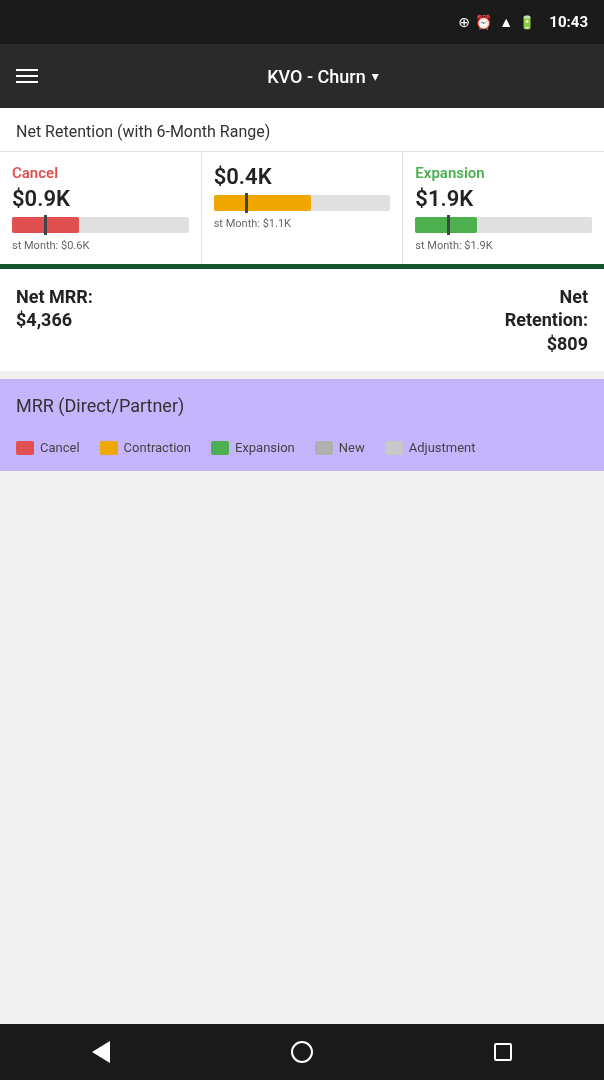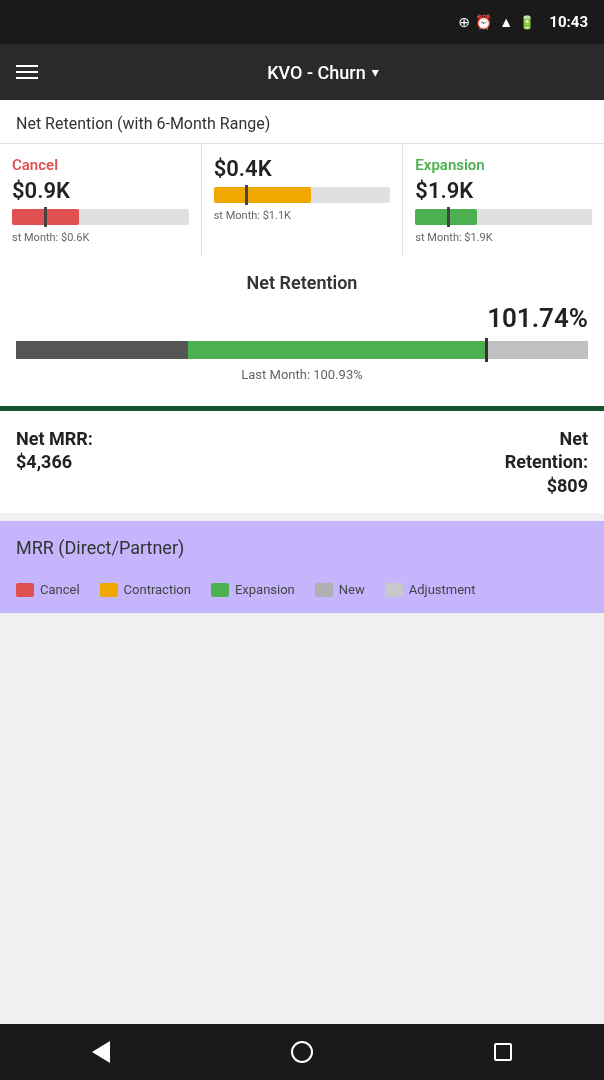--- a/index.html
+++ b/index.html
@@ -34,21 +34,21 @@
     .status-time {
       margin-left: 8px;
       font-size: 15px;
       font-weight: bold;
     }
 
     
     .app-header {
       background: #2a2a2a;
       color: white;
-      height: 56px;
+      height: 64px;
       display: flex;
       align-items: center;
       padding: 0 16px;
       flex-shrink: 0;
     }
     .hamburger-icon {
       display: flex;
       flex-direction: column;
       gap: 4px;
       cursor: pointer;
@@ -373,33 +373,20 @@
         <div class="metric-card-value">$1.9K</div>
         <div class="bar-container">
           <div class="bar-marker" style="left: 18%;"></div>
           <div class="bar-fill expansion" style="width: 35%;"></div>
         </div>
         <div class="metric-card-sub">st Month: $1.9K</div>
       </div>
 
     </div>
 
-    <div class="net-retention-section">
-      <div class="net-retention-title">Net Retention</div>
-      <div class="net-retention-percent">101.74%</div>
-      <div class="net-retention-bar-container">
-        <div class="net-retention-bar">
-          <div class="nr-bar-dark"></div>
-          <div class="nr-bar-green"></div>
-          <div class="nr-bar-gray"></div>
-        </div>
-        <div class="nr-marker"></div>
-      </div>
-      <div class="net-retention-last">Last Month: 100.93%</div>
-    </div>
 
     <div class="net-mrr-row">
       <div class="net-mrr-left">
         <span>Net MRR:</span><br>
         <span>$4,366</span>
       </div>
       <div class="net-mrr-right">
         <span>Net<br>Retention:</span><br>
         <span>$809</span>
       </div>

